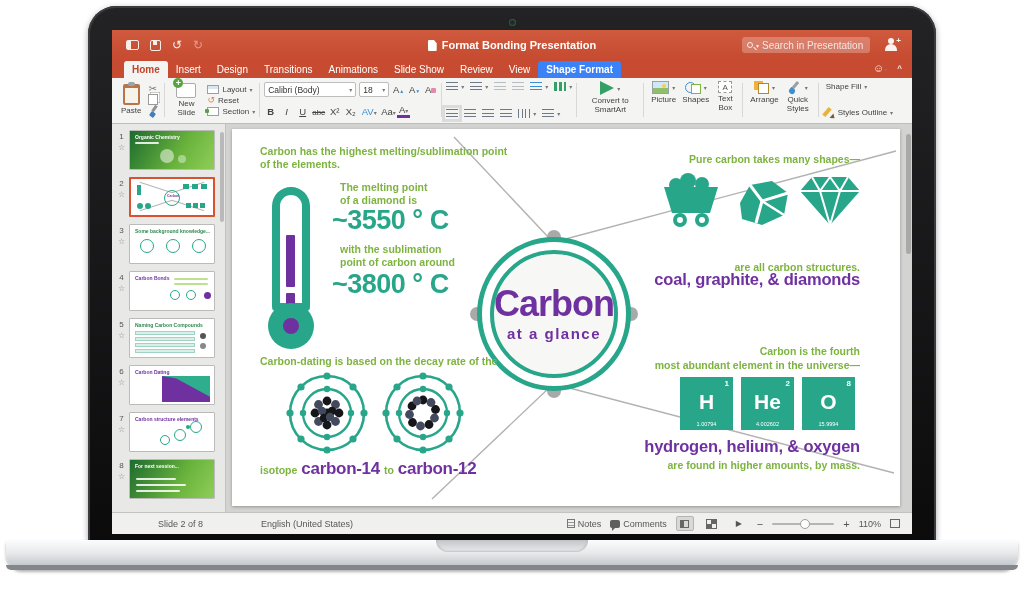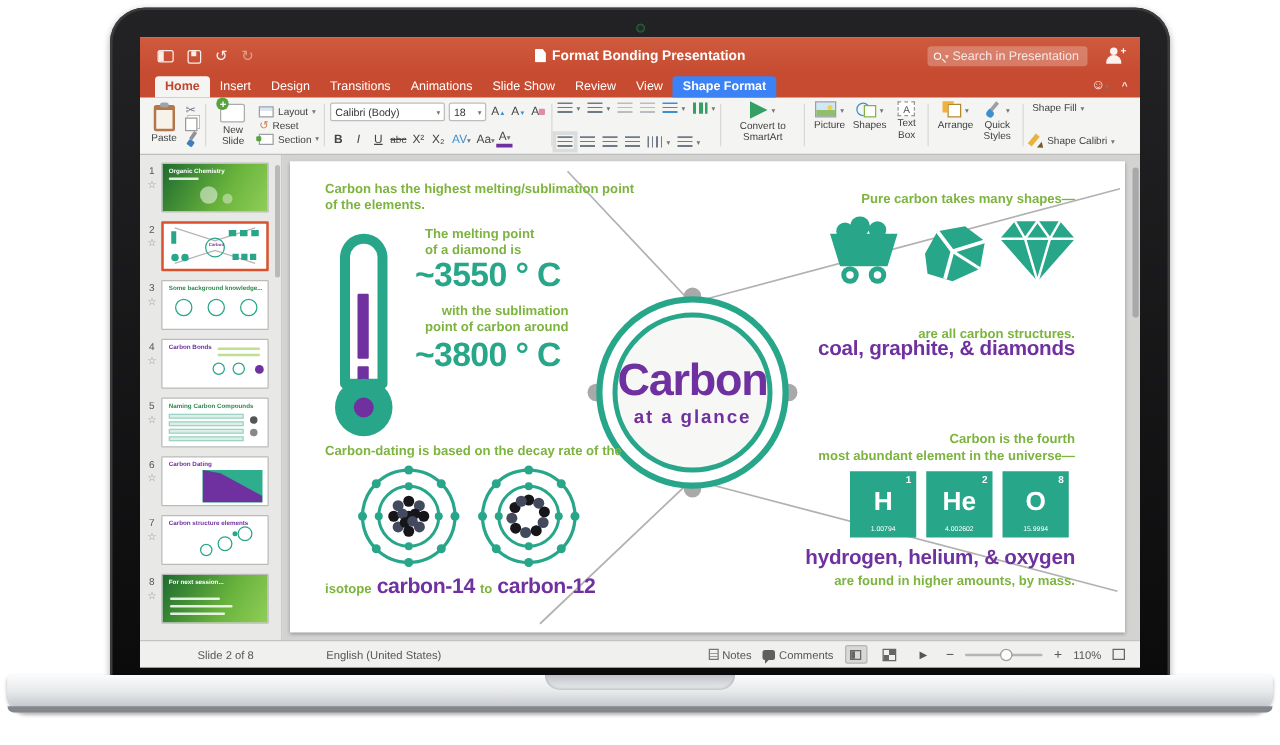--- a/index.html
+++ b/index.html
@@ -365,21 +365,21 @@
         </div>
         <div class="rsep"></div>
         <div class="stackcol" style="gap:4px">
           <span class="minirow">
               <span class="underbar-g"><span class="ic-fill"></span></span>
               <span>Shape Fill</span>
               <span class="car2">▾</span>
             </span>
           <span class="minirow">
               <span class="ic-outline"></span>
-              <span>Shape Calibri</span>
+              <span>Styles Outline</span>
               <span class="car2">▾</span>
             </span>
         </div>
       </div>
 
       <div class="workspace">
 
         <div class="thumbs">
           <div class="thumb-row">
             <div class="thumb-meta">
@@ -522,21 +522,21 @@
             <div>
               <div class="therm-stem"></div>
               <div class="t-merc" style="top:106px;height:52px;"></div>
               <div class="t-merc" style="top:164px;height:18px;"></div>
               <div class="t-bulb"></div>
               <div class="t-core"></div>
             </div>
             <div class="lime" style="left:108px;top:52px;">The melting point
 of a diamond is</div>
             <div class="tealval" style="left:100px;top:76px;">~3550 ° C</div>
-            <div class="lime" style="left:108px;top:114px;text-align:right;">with the sublimation
+            <div class="lime" style="left:108px;top:114px;">with the sublimation
 point of carbon around</div>
             <div class="tealval" style="left:100px;top:140px;">~3800 ° C</div>
 
             <div class="lime rt" style="right:40px;top:24px;width:240px;">Pure carbon takes many shapes—</div>
             <svg style="position:absolute;left:428px;top:44px;" width="62" height="58">
               <circle cx="16" cy="12" r="7" fill="#28a689"></circle>
                 <circle cx="28" cy="8" r="8" fill="#28a689"></circle>
                 <circle cx="42" cy="11" r="7" fill="#28a689"></circle>
               <path d="M4 14 L58 14 L50 40 L12 40 Z" fill="#28a689"></path>
               <circle cx="20" cy="47" r="7" fill="#28a689"></circle>

